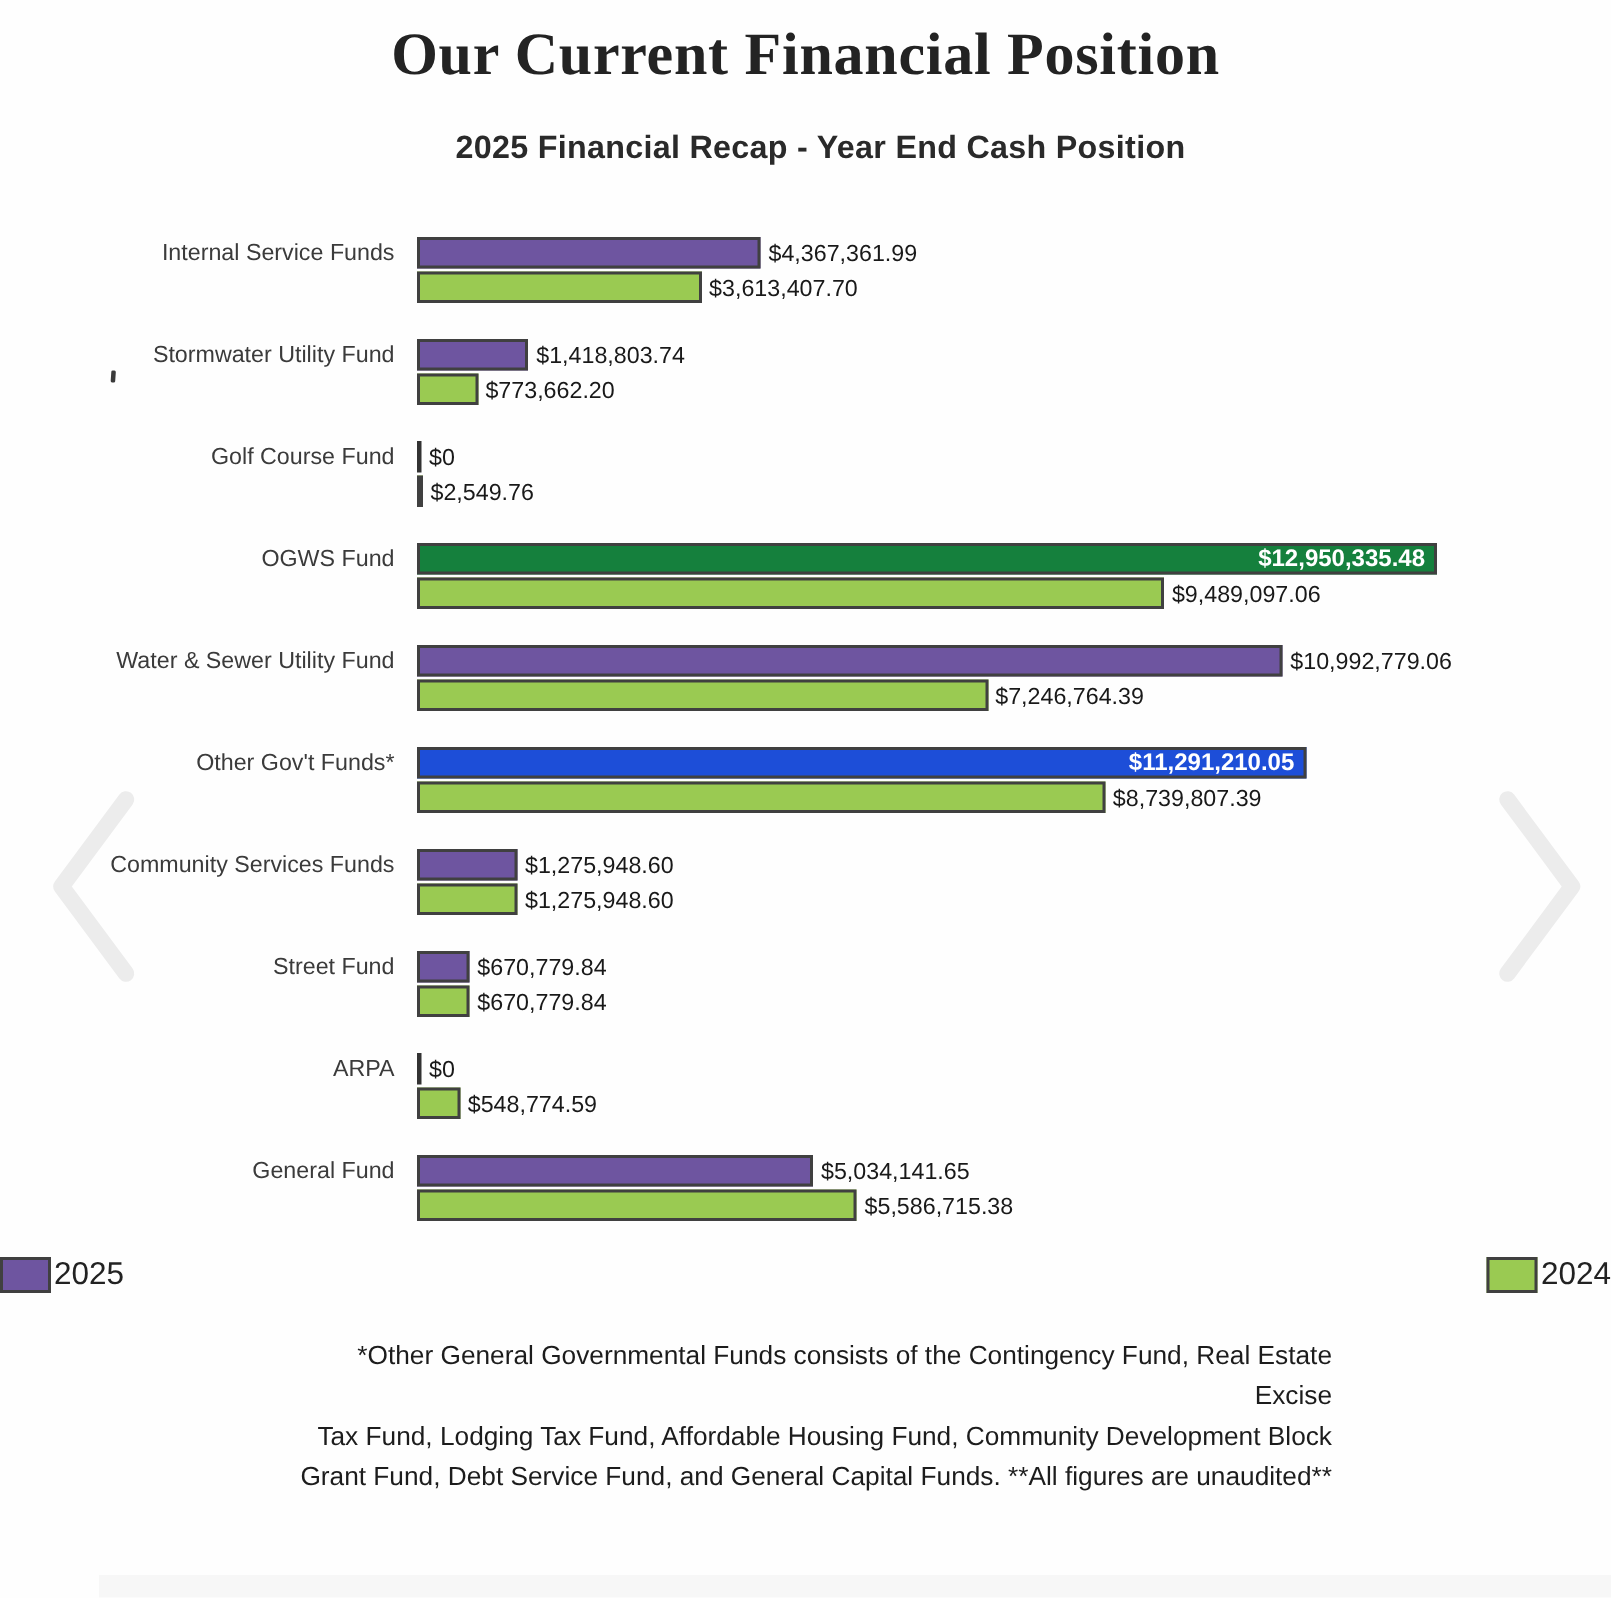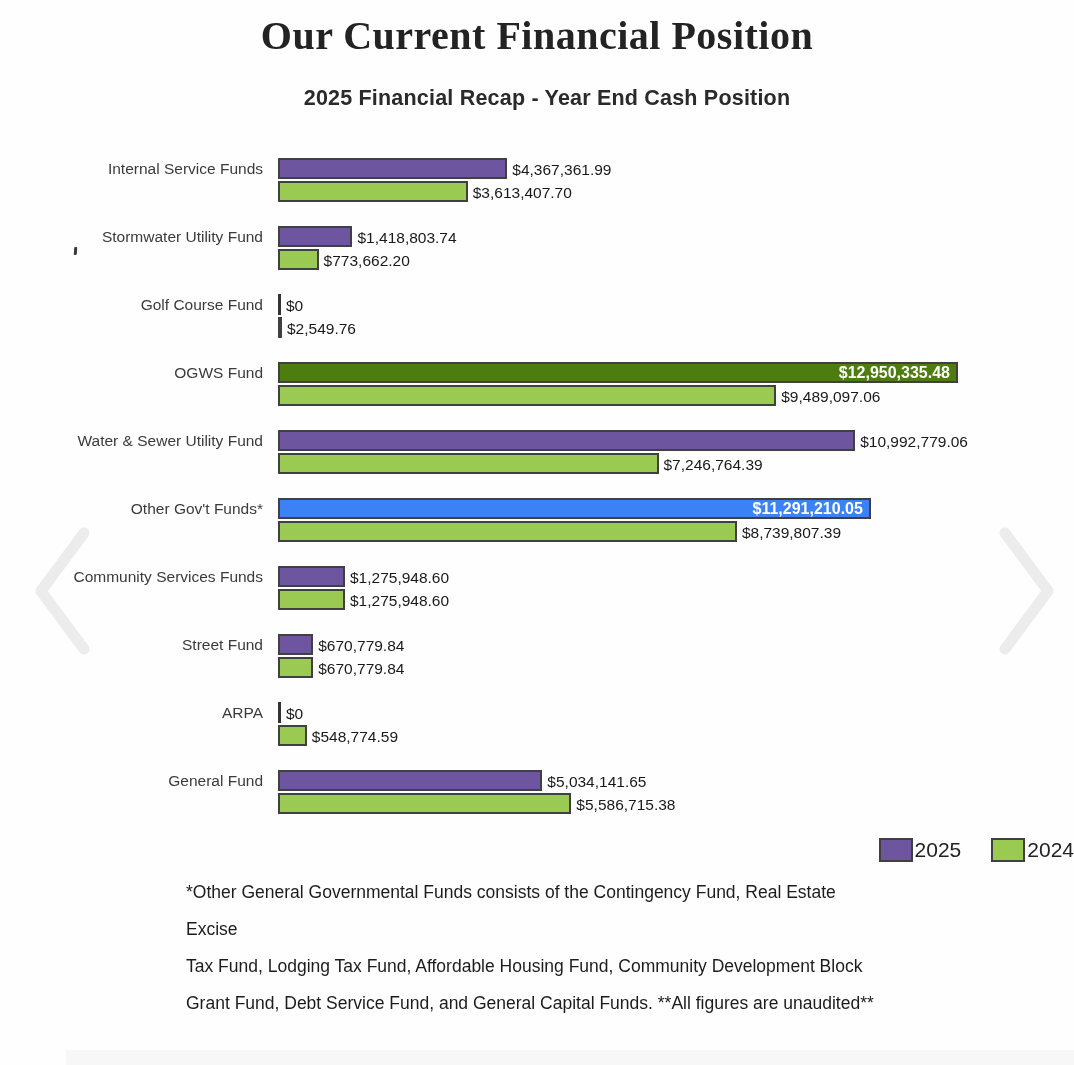--- a/index.html
+++ b/index.html
@@ -67,33 +67,33 @@
   .value-label-inside {
     position: absolute;
     right: 6px; top: 50%;
     transform: translateY(-50%);
     color: #ffffff;
     font-weight: 700;
     font-size: 16px;
     white-space: nowrap;
   }
 
-  .legend { display: flex; justify-content: flex-end; margin-top: 14px; }
+  .legend { display: flex; justify-content: space-between; margin-top: 14px; }
   .legend-item { display: flex; align-items: center; }
   .legend-item + .legend-item { margin-left: 30px; }
   .legend-swatch { width: 34px; height: 24px; border: 2px solid #404040; }
   .legend-label { font-size: 21px; color: #222222; margin-left: 2px; }
 
   .footnote {
-    margin: 12px auto 0;
+    margin: 28px auto 0;
     width: 702px;
     font-size: 17.5px;
-    line-height: 37px;
+    line-height: 27px;
     color: #1c1c1c;
-    text-align: left;
+    text-align: right;
   }
 
   .chevron { position: absolute; top: 523px; cursor: pointer; }
   .chevron-left { left: 28px; }
   .chevron-right { left: 985px; }
   .chevron svg { display: block; }
 
   .stray-mark {
     position: absolute;
     left: 74px; top: 247px;
@@ -155,21 +155,21 @@
           <div class="bar-line">
             <div class="bar" style="background: rgb(154, 202, 82); width: 0.0196887%; min-width: 4px;"></div>
             <span class="value-label">$2,549.76</span>
           </div>
         </div>
       </div>
       <div class="chart-row">
         <div class="row-label">OGWS Fund</div>
         <div class="row-bars">
           <div class="bar-line">
-            <div class="bar" style="background: #4d7c0f; width: 100%; min-width: 4px;">
+            <div class="bar" style="background: #15803d; width: 100%; min-width: 4px;">
               <span class="value-label-inside">$12,950,335.48</span>
             </div>
           </div>
           <div class="bar-line">
             <div class="bar" style="background: rgb(154, 202, 82); width: 73.273%; min-width: 4px;"></div>
             <span class="value-label">$9,489,097.06</span>
           </div>
         </div>
       </div>
       <div class="chart-row">
@@ -182,21 +182,21 @@
           <div class="bar-line">
             <div class="bar" style="background: rgb(154, 202, 82); width: 55.9581%; min-width: 4px;"></div>
             <span class="value-label">$7,246,764.39</span>
           </div>
         </div>
       </div>
       <div class="chart-row">
         <div class="row-label">Other Gov't Funds*</div>
         <div class="row-bars">
           <div class="bar-line">
-            <div class="bar" style="background: #3b82f6; width: 87.1886%; min-width: 4px; padding-left: 36px;">
+            <div class="bar" style="background: #1d4ed8; width: 87.1886%; min-width: 4px; padding-left: 36px;">
               <span class="value-label-inside">$11,291,210.05</span>
             </div>
           </div>
           <div class="bar-line">
             <div class="bar" style="background: rgb(154, 202, 82); width: 67.4871%; min-width: 4px;"></div>
             <span class="value-label">$8,739,807.39</span>
           </div>
         </div>
       </div>
       <div class="chart-row">

